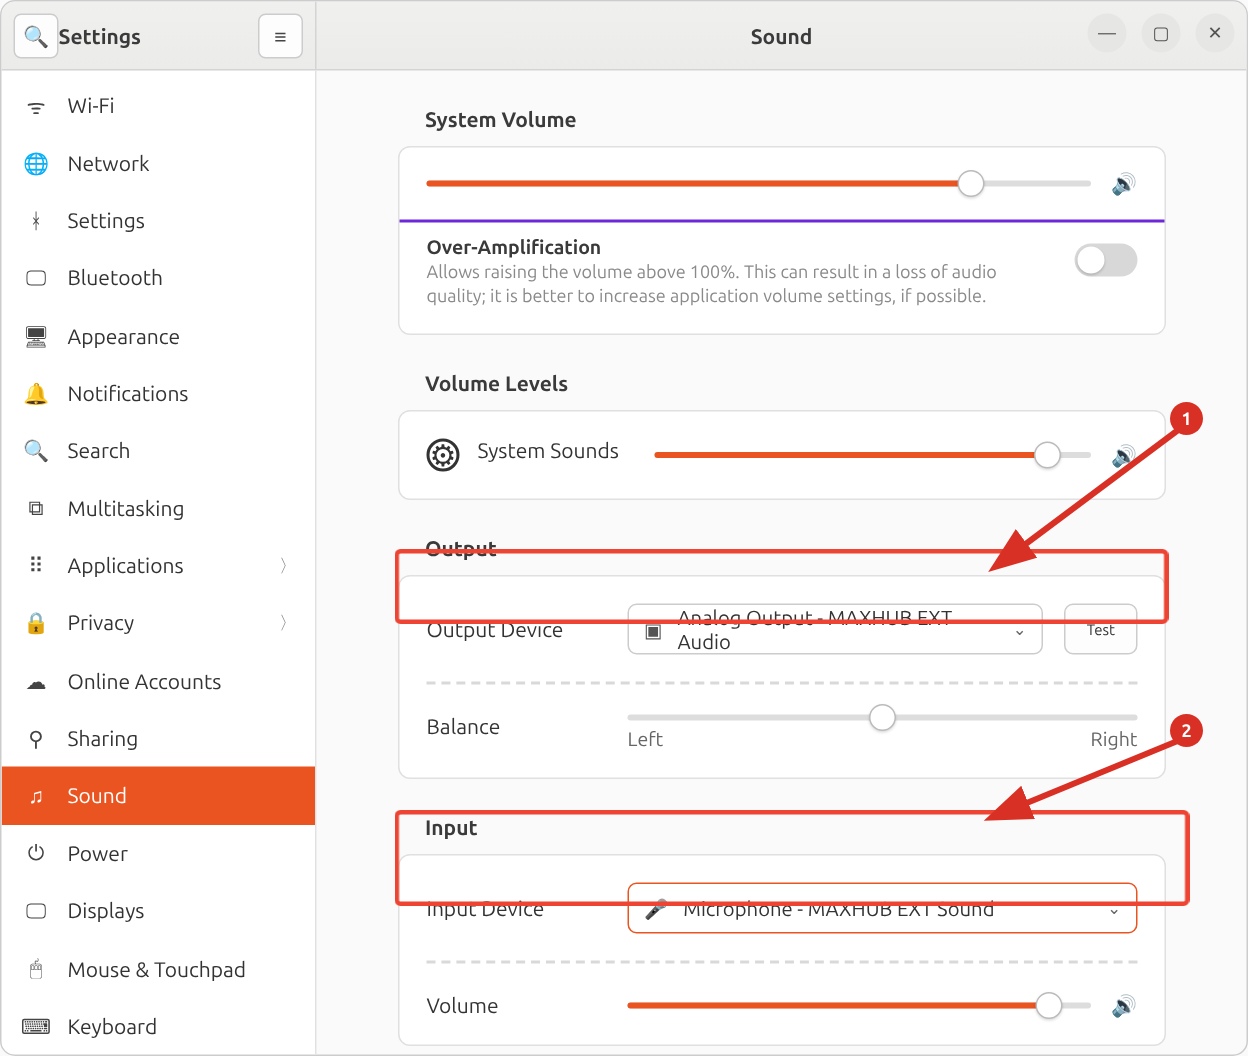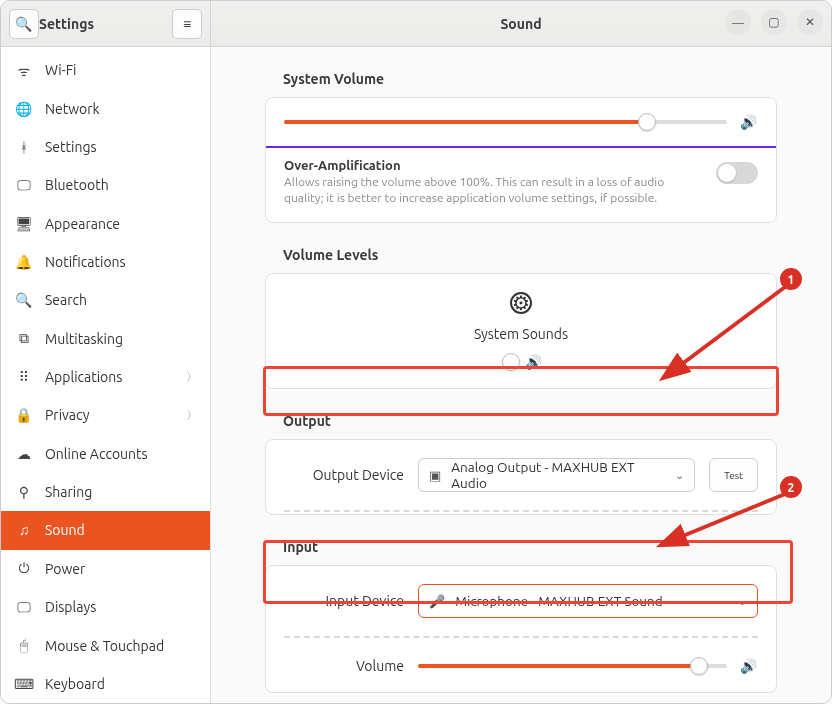--- a/index.html
+++ b/index.html
@@ -28,26 +28,26 @@
 .slider { flex:1; height:4px; background:#ddd; border-radius:2px; position:relative; }
 .slider-fill { position:absolute; left:0; top:0; height:100%; background:#e95420; border-radius:2px; }
 .slider-thumb { position:absolute; top:50%; width:18px; height:18px; background:#fff; border:1px solid #bbb; border-radius:50%; transform:translate(-50%,-50%); box-shadow:0 1px 2px rgba(0,0,0,.15); }
 .speaker-ic { font-size:14px; color:#444; }
 .overamp { display:flex; align-items:flex-start; padding:10px 18px 16px; gap:14px; }
 .overamp-txt { flex:1; }
 .overamp-title { font-weight:700; font-size:13px; color:#3a3a3a; margin-bottom:2px; }
 .overamp-desc { font-size:12px; color:#8a8a8a; line-height:1.35; }
 .switch { width:42px; height:22px; background:#d8d8d8; border-radius:11px; position:relative; flex-shrink:0; margin-top:4px; }
 .switch-knob { position:absolute; left:2px; top:2px; width:18px; height:18px; background:#fff; border-radius:50%; box-shadow:0 1px 2px rgba(0,0,0,.2); }
-.vol-row { display:flex; align-items:center; padding:18px; gap:12px;flex-direction:column; }
+.vol-row { display:flex; padding:18px; gap:12px; }
 .gear-ic { width:22px; height:22px; border:2px solid #333; border-radius:50%; display:flex; align-items:center; justify-content:center; font-size:11px; position:relative; }
 .gear-ic::before { content:"⚙"; font-size:20px; position:absolute; color:#333; }
 .label { font-size:14px; color:#333; }
 .device-row { display:flex; align-items:center; padding:18px; gap:14px; }
-.dev-label { width:120px; font-size:14px; color:#333;text-align:right; }
+.dev-label { width:120px; font-size:14px; color:#333; }
 .select { flex:1; height:34px; border:1px solid #ccc; border-radius:6px; display:flex; align-items:center; padding:0 10px; gap:10px; font-size:13.5px; color:#333; position:relative; background:#fff; }
 .select.orange { border-color:#e95420; }
 .select-ic { font-size:13px; color:#555; }
 .select-chev { margin-left:auto; color:#666; font-size:11px; }
 .btn { height:34px; padding:0 14px; border:1px solid #ccc; border-radius:6px; background:#fdfdfd; font-size:10px; color:#333; display:flex; align-items:center; }
 .dashed { height:0; border-top:2px dashed #d9d9d9; margin:0 18px 2px; }
 .balance-row { display:flex; align-items:flex-start; padding:18px; gap:14px; }
 .bal-slider-box { flex:1; }
 .bal-slider { height:4px; background:#ddd; border-radius:2px; position:relative; margin-bottom:6px; }
 .bal-thumb { position:absolute; top:50%; left:50%; width:18px; height:18px; background:#fff; border:1px solid #bbb; border-radius:50%; transform:translate(-50%,-50%); box-shadow:0 1px 2px rgba(0,0,0,.15); }
@@ -204,20 +204,32 @@
           <div class="select">
             <span class="select-ic">▣</span>
             <span>Analog Output - MAXHUB EXT Audio</span>
             <span class="select-chev">⌄</span>
           </div>
           <div class="btn">
               <span>Test</span>
             </div>
         </div>
         <div class="dashed"></div>
+        <div class="balance-row">
+          <div class="dev-label">Balance</div>
+          <div class="bal-slider-box">
+            <div class="bal-slider">
+                <div class="bal-thumb"></div>
+              </div>
+            <div class="bal-labels">
+              <span>Left</span>
+              <span>Right</span>
+            </div>
+          </div>
+        </div>
       </div>
 
       <div class="sect-title">Input</div>
       <div class="card">
         <div class="device-row">
           <div class="dev-label">Input Device</div>
           <div class="select orange">
             <span class="select-ic">🎤</span>
             <span>Microphone - MAXHUB EXT Sound</span>
             <span class="select-chev">⌄</span>

